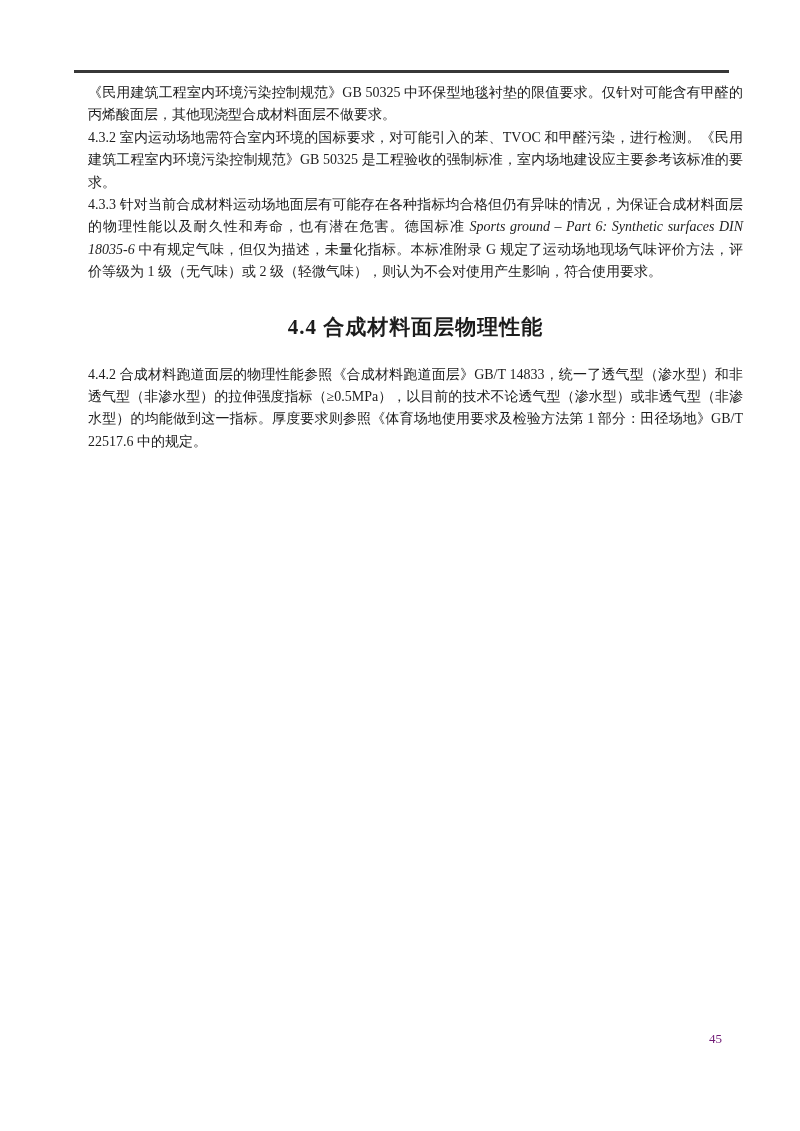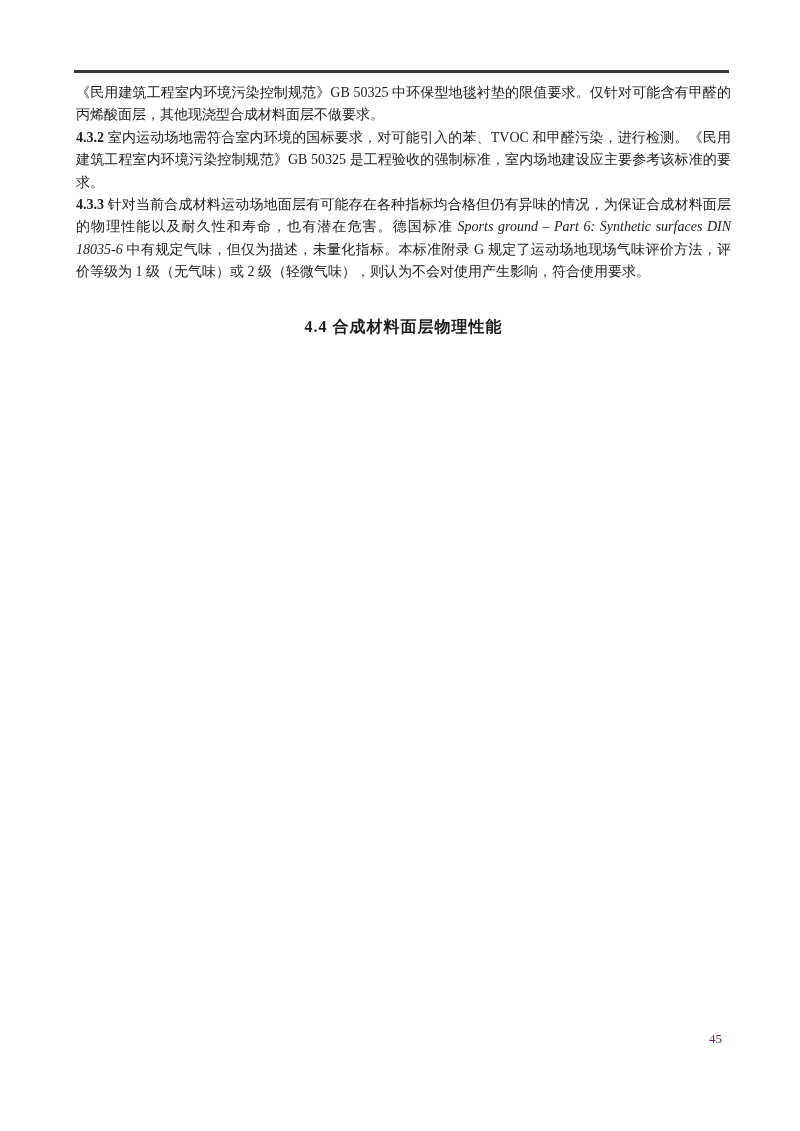--- a/index.html
+++ b/index.html
@@ -19,41 +19,41 @@
   .header-rule {
     position: absolute;
     left: 74px;
     top: 70px;
     width: 655px;
     height: 3px;
     background: #383838;
   }
   .content {
     position: absolute;
-    left: 76px;
+    left: 88px;
     top: 82px;
     width: 655px;
     text-align: justify;
     font-size: 14px;
     line-height: 22.4px;
   }
   .para {
     margin: 0;
     padding: 0;
   }
   .num {
-    font-weight: bold;
+    font-weight: normal;
   }
   .para i {
     font-style: italic;
   }
   .heading {
     margin: 27px 0 21px 0;
     text-align: center;
-    font-size: 16px;
+    font-size: 21px;
     font-weight: bold;
     line-height: 32px;
     letter-spacing: 1px;
   }
   .page-number {
     position: absolute;
     top: 1031px;
     right: 78px;
     font-size: 13px;
     line-height: 16px;
@@ -71,20 +71,21 @@
 
     <p class="para"><span>《民用建筑工程室内环境污染控制规范》GB 50325 中环保型地毯衬垫的限值要求。仅针对可能含有甲醛的丙烯酸面层，其他现浇型合成材料面层不做要求。</span></p>
 
     <p class="para"><b class="num">4.3.2</b> <span>室内运动场地需符合室内环境的国标要求，对可能引入的苯、TVOC 和甲醛污染，进行检测。《民用建筑工程室内环境污染控制规范》GB 50325 是工程验收的强制标准，室内场地建设应主要参考该标准的要求。</span></p>
 
     <p class="para"><b class="num">4.3.3</b> <span>针对当前合成材料运动场地面层有可能存在各种指标均合格但仍有异味的情况，为保证合成材料面层的物理性能以及耐久性和寿命，也有潜在危害。德国标准</span> <i>Sports ground – Part 6: Synthetic surfaces DIN 18035-6</i> <span>中有规定气味，但仅为描述，未量化指标。本标准附录 G 规定了运动场地现场气味评价方法，评价等级为 1 级（无气味）或 2 级（轻微气味），则认为不会对使用产生影响，符合使用要求。</span></p>
 
     <h2 class="heading">4.4 合成材料面层物理性能</h2>
 
 
+    <p class="para"><b class="num">4.4.2</b> <span>合成材料跑道面层的物理性能参照《合成材料跑道面层》GB/T 14833，统一了透气型（渗水型）和非透气型（非渗水型）的拉伸强度指标（≥0.5MPa），以目前的技术不论透气型（渗水型）或非透气型（非渗水型）的均能做到这一指标。厚度要求则参照《体育场地使用要求及检验方法第 1 部分：田径场地》GB/T 22517.6 中的规定。</span></p>
 
 
 
   </div>
 
   <div class="page-number">45</div>
 
 </div>
 
 </body></html>

